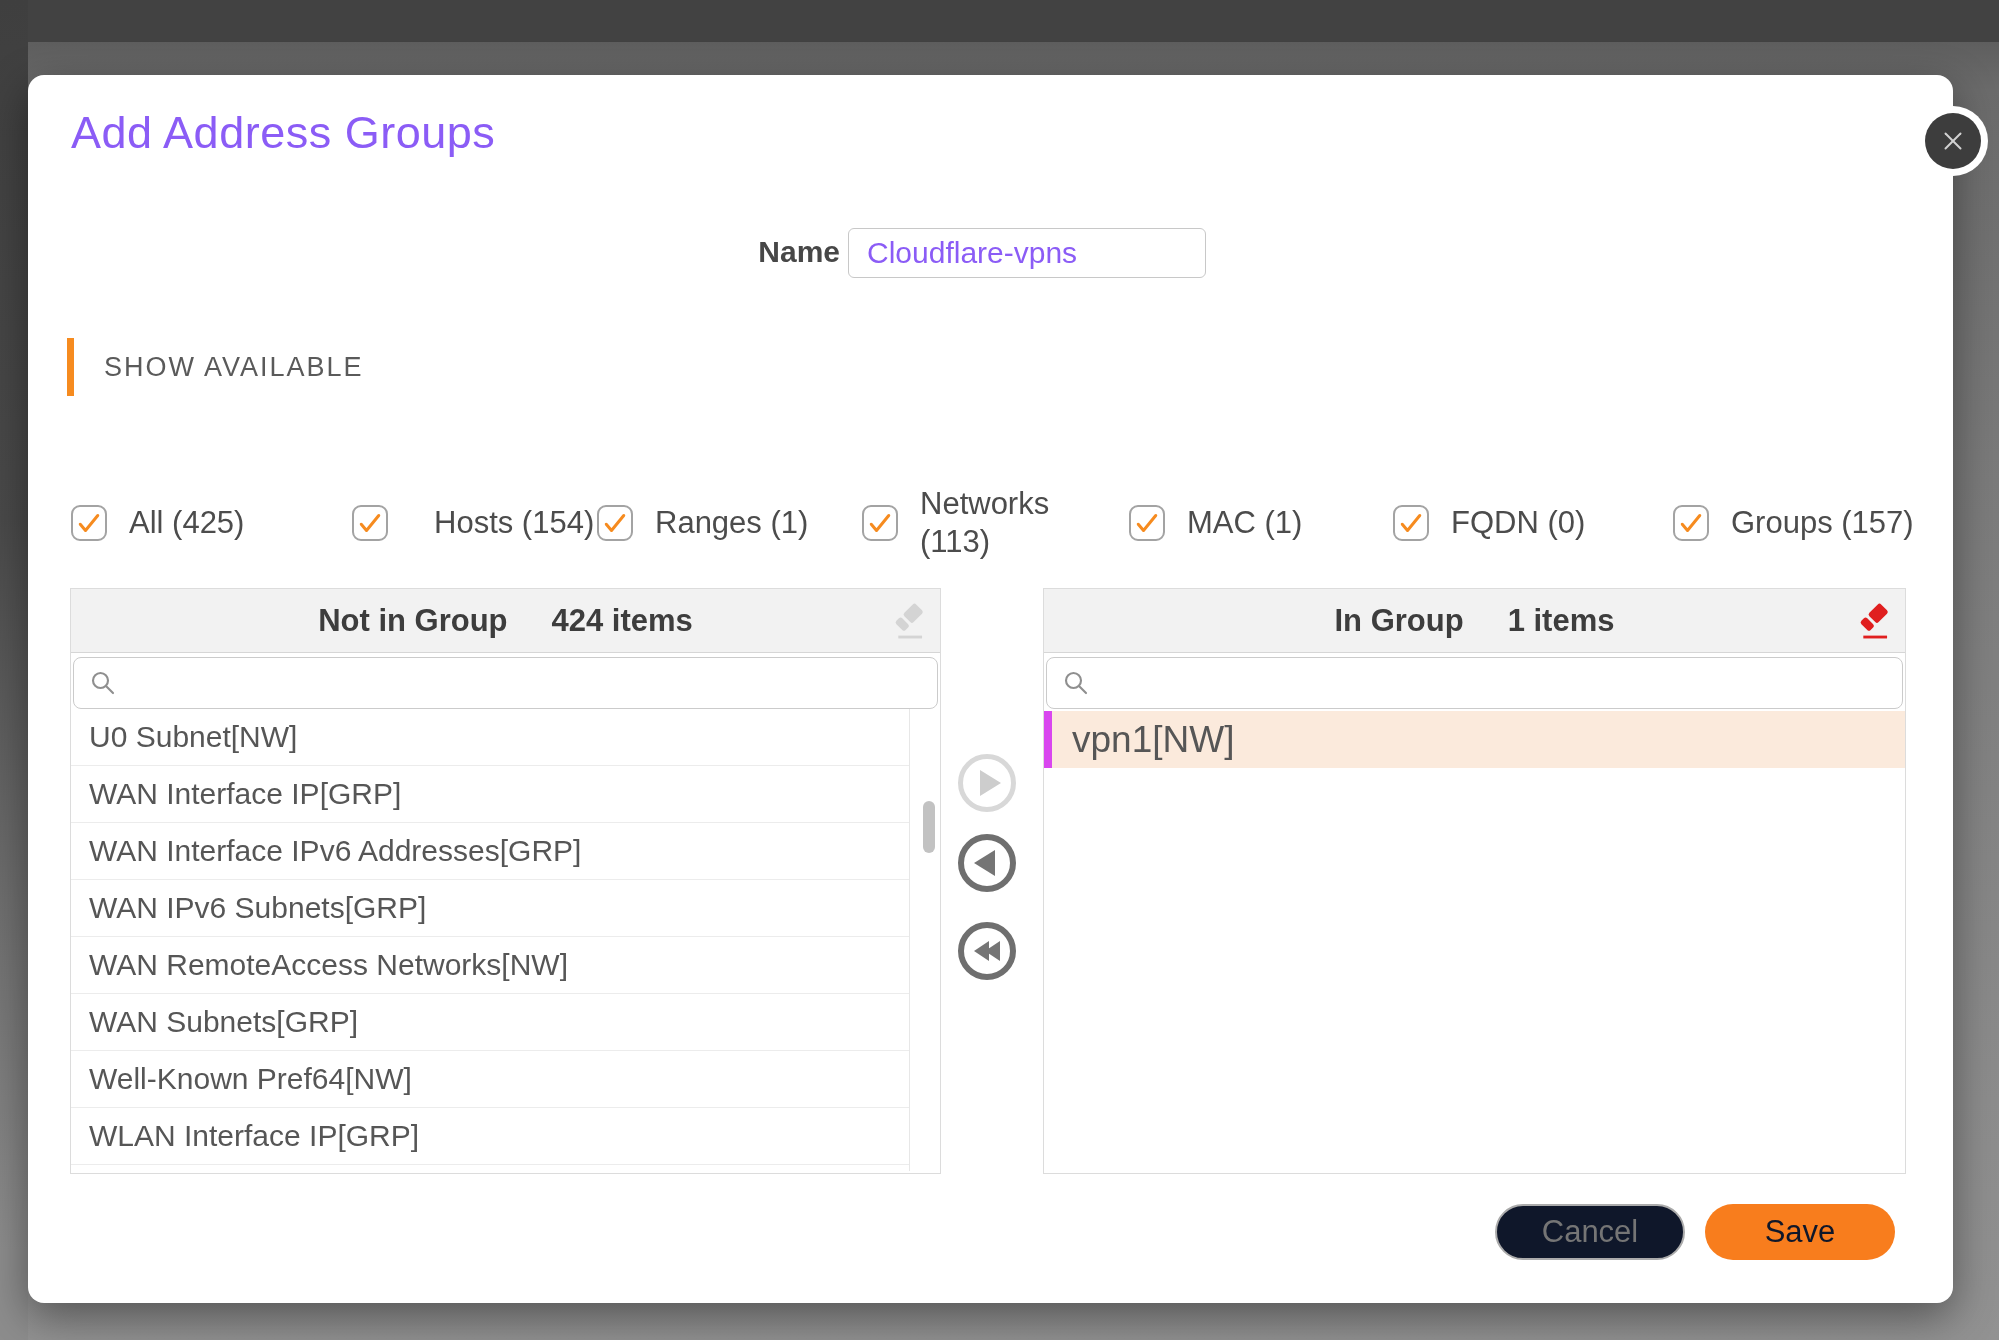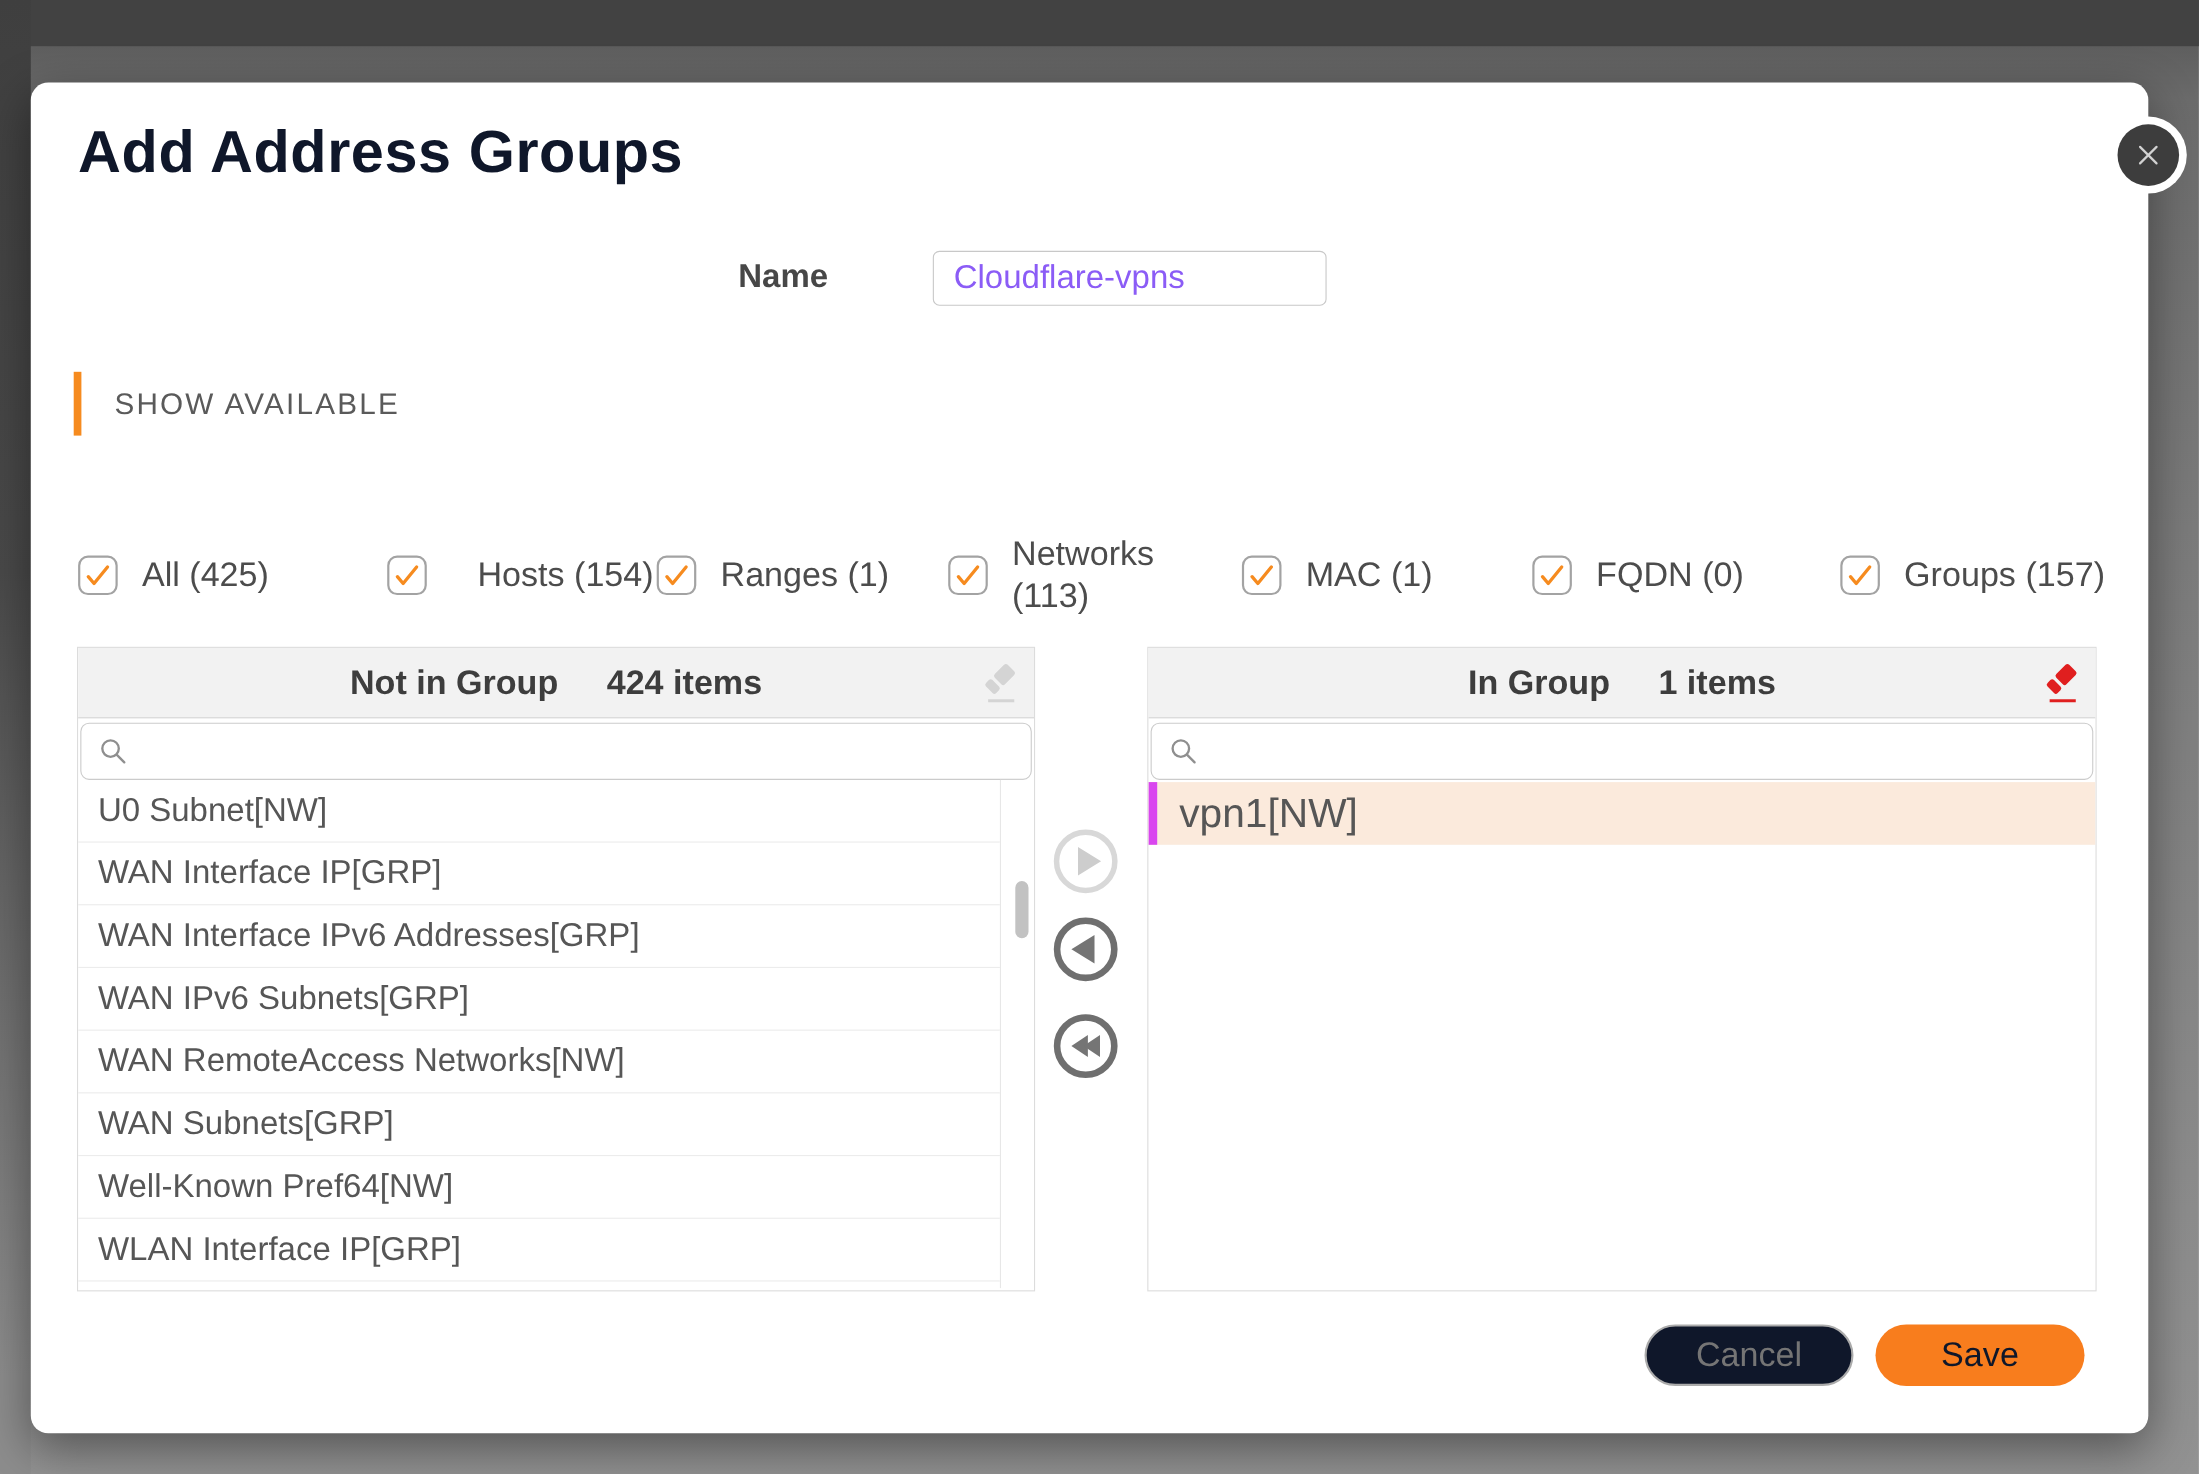--- a/index.html
+++ b/index.html
@@ -14,31 +14,31 @@
     background:linear-gradient(180deg,#3f3f3f 0,#4a4a4a 520px,#6f6f6f 900px,#8d8d8d 1250px); }
 
   .modal {
     position:absolute; left:28px; top:75px; width:1925px; height:1228px;
     background:#ffffff; border-radius:16px;
     box-shadow:0 14px 44px rgba(0,0,0,.42);
   }
 
   .dialog-title {
     position:absolute; left:43px; top:32px;
-    font-size:54px; font-weight:700; color:#0f172a; letter-spacing:.5px;
+    font-size:45px; font-weight:400; color:#8b5cf6; letter-spacing:.5px;
   }
 
   .close-btn {
     position:absolute; left:1897px; top:38px; width:56px; height:56px;
     border-radius:50%; background:#3d3d3d; border:none; cursor:pointer;
     box-shadow:0 0 0 7px #ffffff; display:flex; align-items:center; justify-content:center;
   }
 
   .name-row-label {
-    position:absolute; left:574px; top:160px; width:220px; text-align:center;
+    position:absolute; left:592px; top:160px; width:220px; text-align:right;
     font-size:30px; font-weight:700; color:#474747;
   }
   .name-input {
     position:absolute; left:820px; top:153px; width:358px; height:50px;
     border:1px solid #c8c8c8; border-radius:6px; padding:0 18px;
     font-family:"Liberation Sans",sans-serif; font-size:30px; color:#8b5cf6; outline:none;
   }
 
   .section-head { position:absolute; left:39px; top:262px; height:60px; display:flex; align-items:center; }
   .section-bar { width:7px; height:58px; background:#f68b1f; margin-right:30px; }

